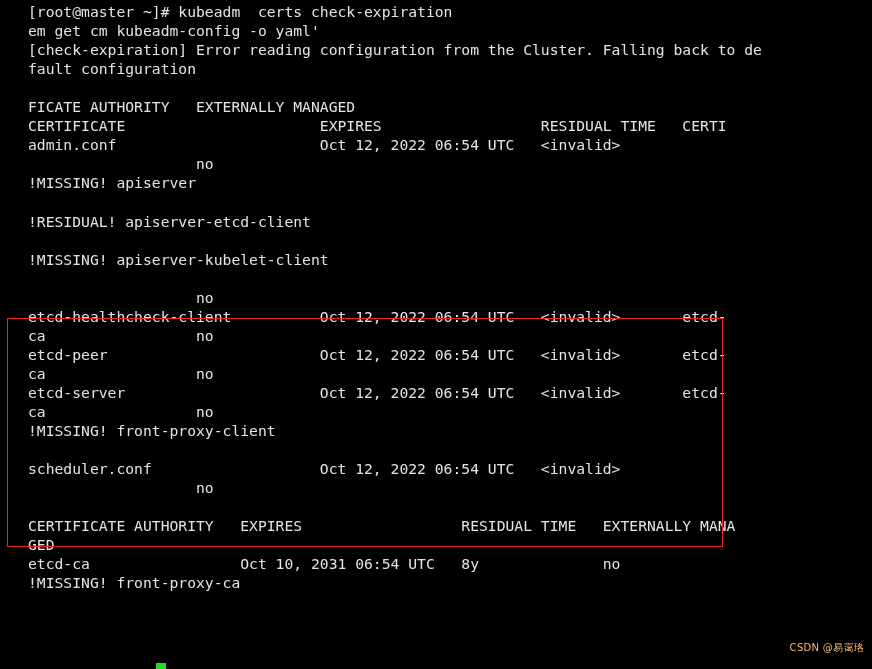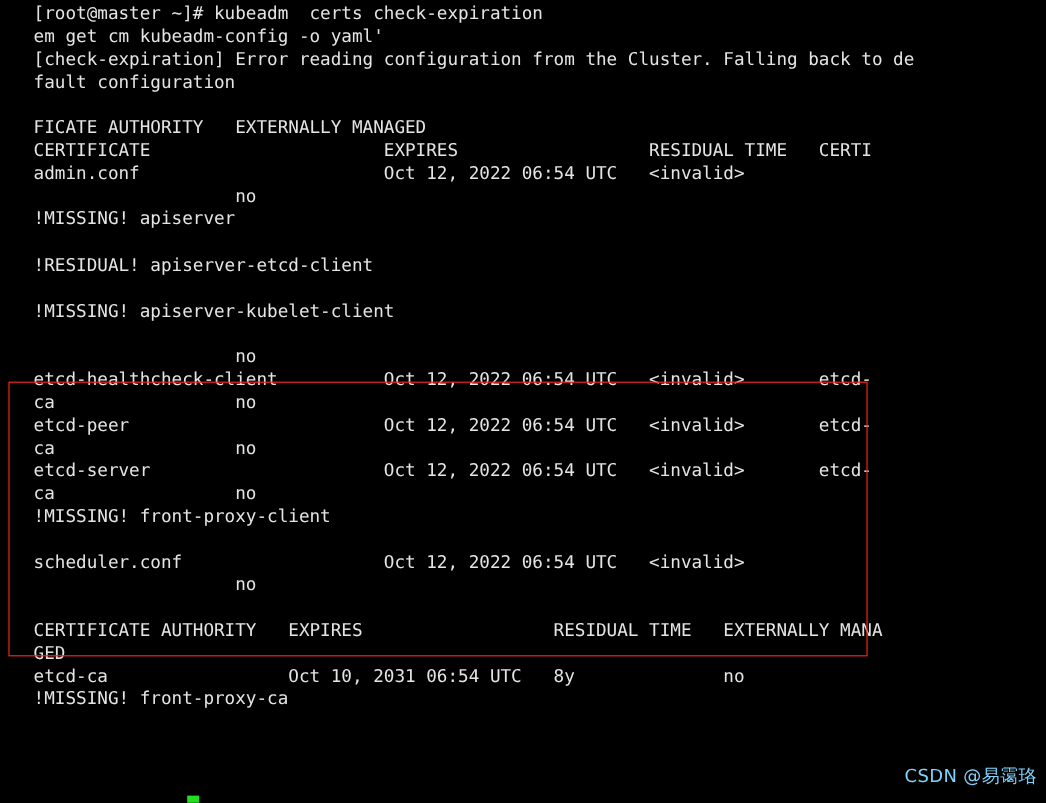--- a/index.html
+++ b/index.html
@@ -58,22 +58,22 @@
     top: 663px;
     width: 10px;
     height: 7px;
     background: #1ee01e;
   }
   
   #watermark {
     position: absolute;
     right: 8px;
     bottom: 12px;
-    color: #7dd3fc;
-    font-size: 15px;
+    color: #fdba74;
+    font-size: 10px;
     font-family: "DejaVu Sans", "Liberation Sans", sans-serif;
     letter-spacing: 0.3px;
     white-space: nowrap;
   }
 </style>
 </head>
 <body>
 
 <div id="terminal">
 

